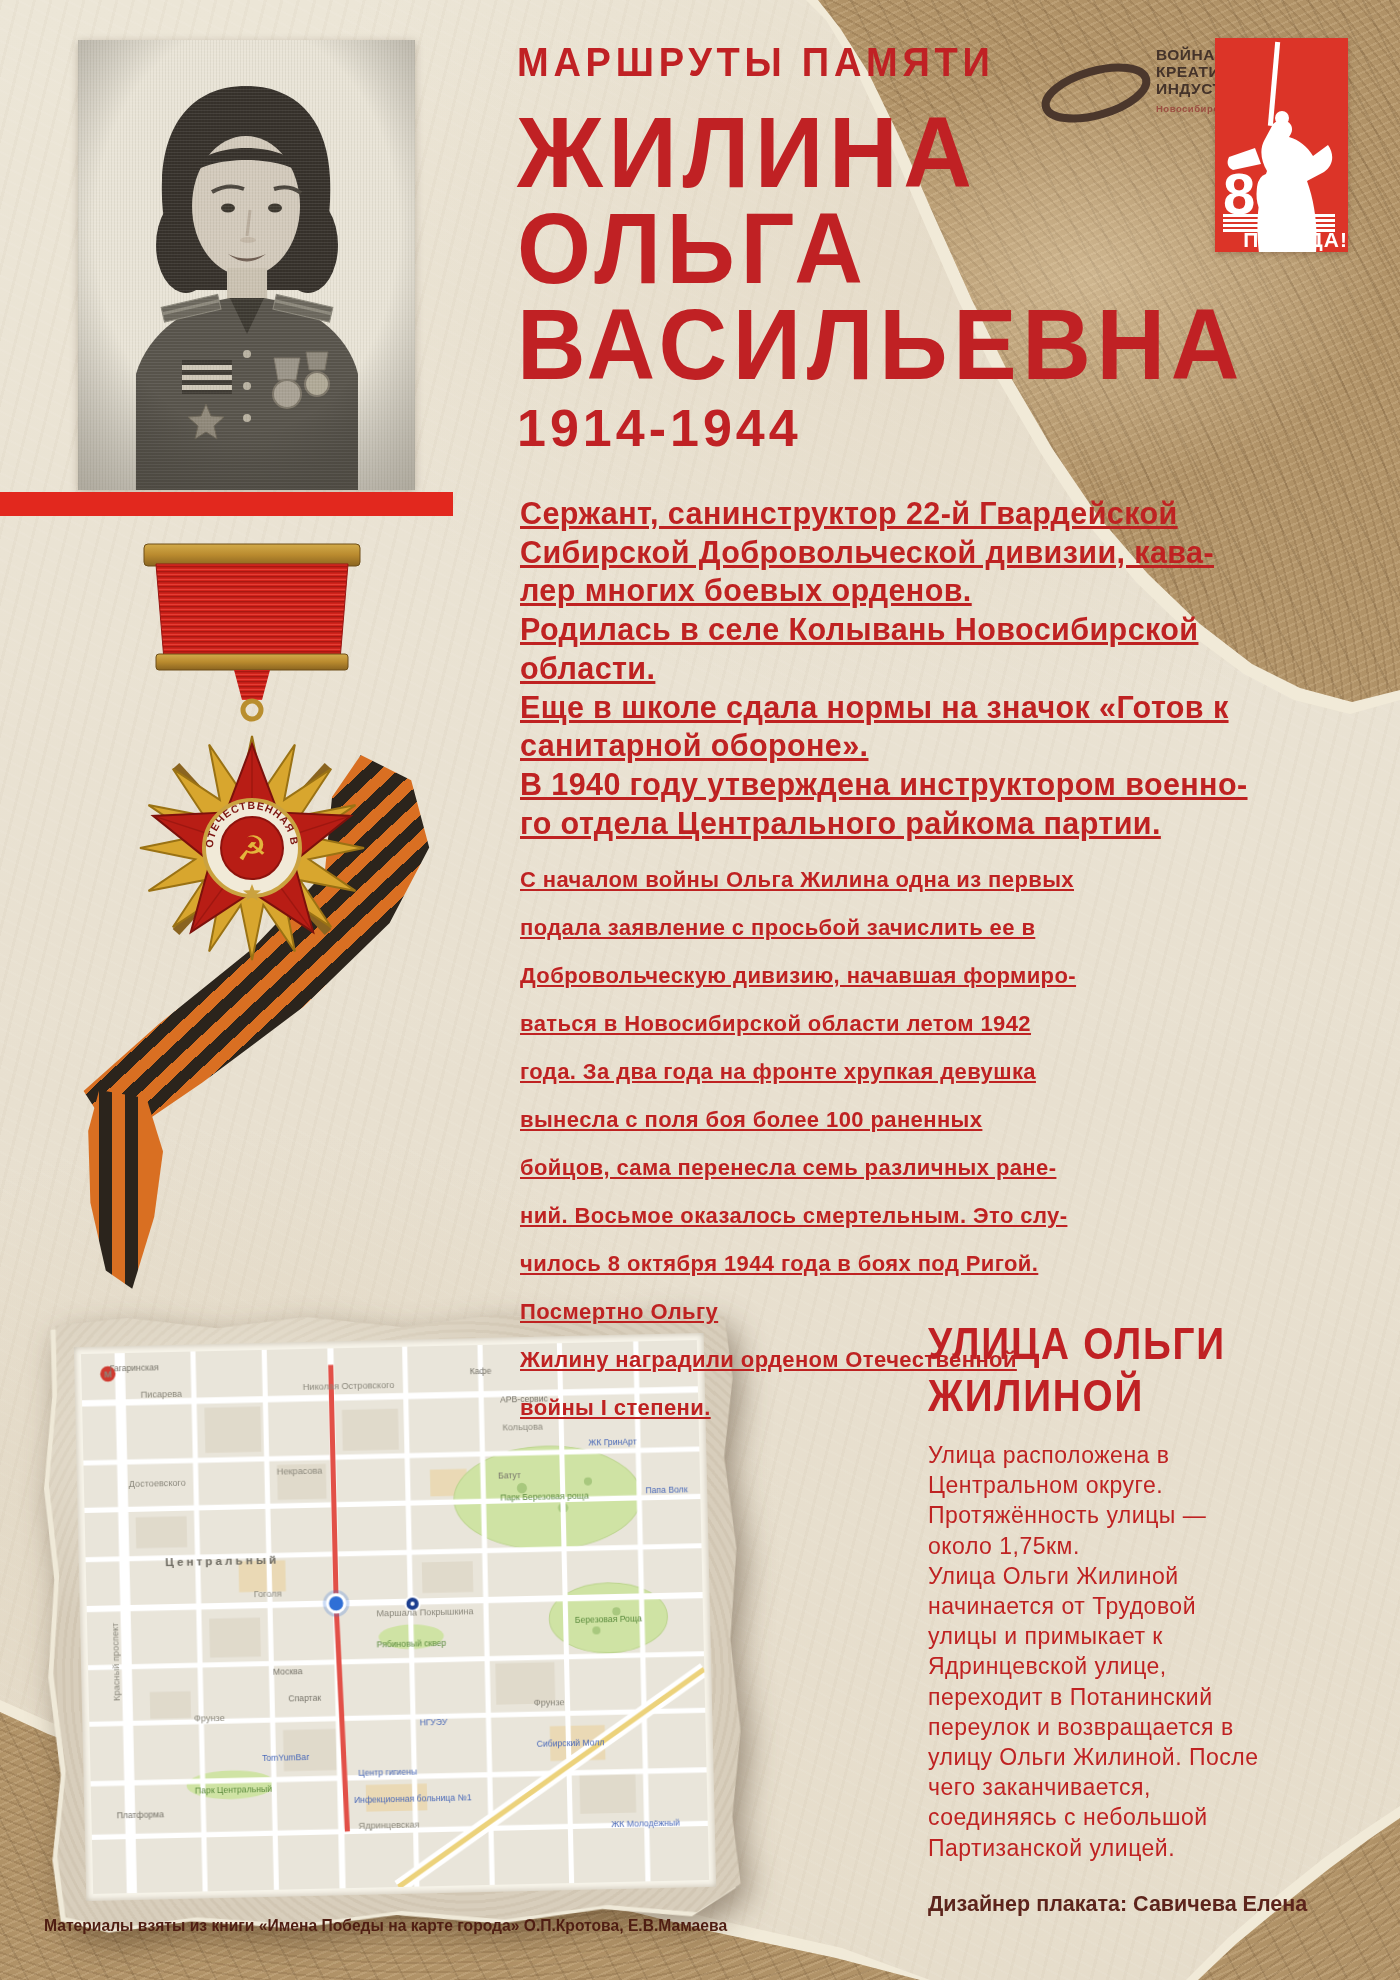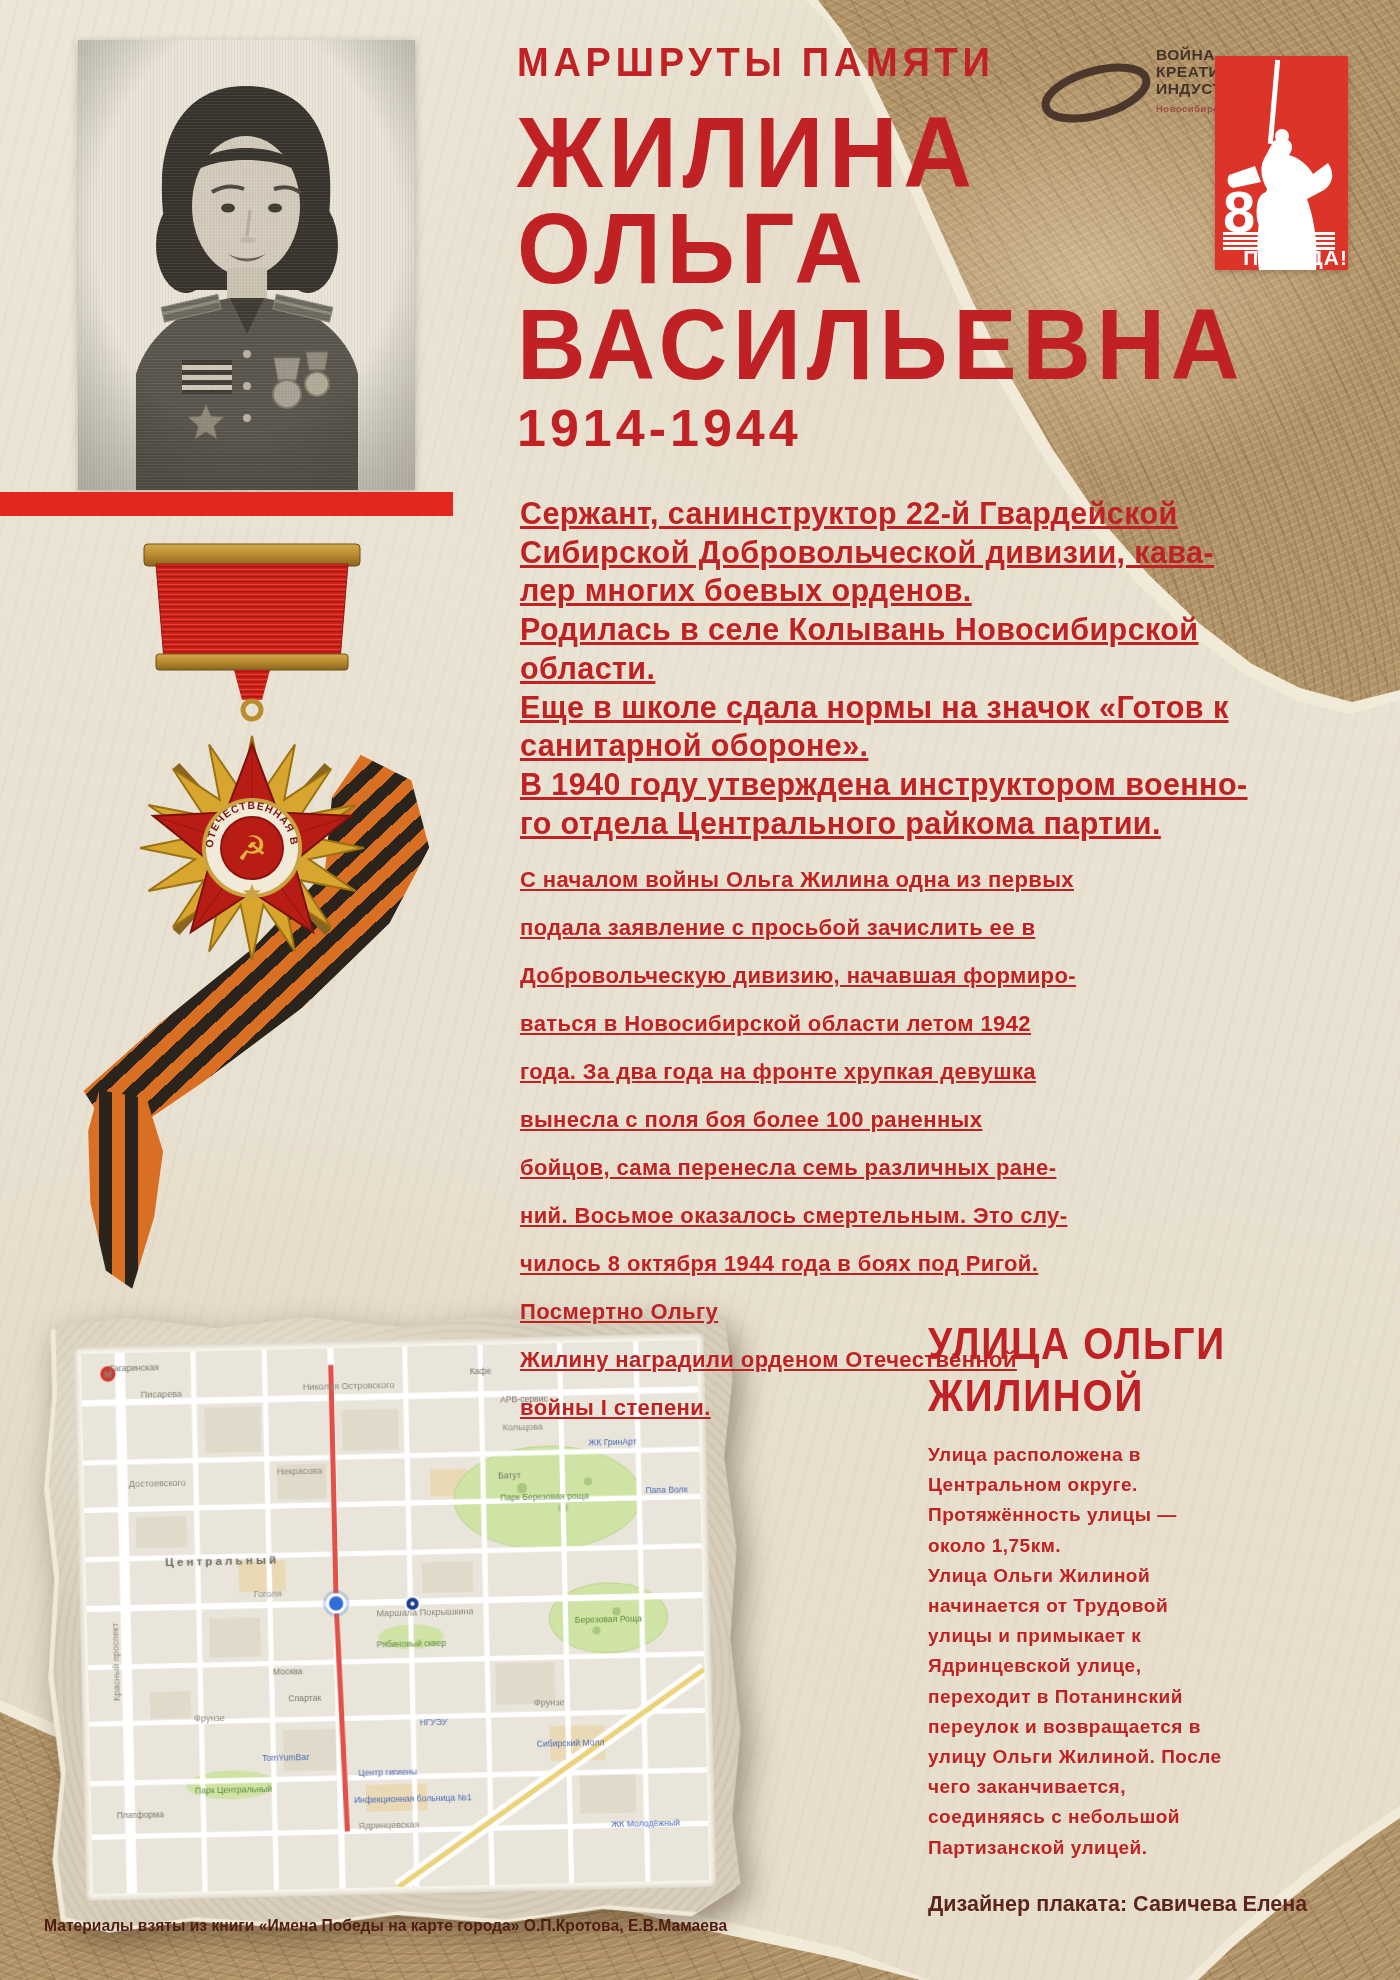--- a/index.html
+++ b/index.html
@@ -36,30 +36,30 @@
   #redbar{left:0;top:492px;width:453px;height:24px;background:#e2281e;z-index:2;}
   
   .red{color:#c02124;}
   #seriesTitle{left:517px;top:40px;font-size:40px;font-weight:800;letter-spacing:5px;transform:scaleX(.95);transform-origin:left top;z-index:5;white-space:pre;}
   #personName{left:517px;top:104px;margin:0;font-size:100px;line-height:96px;font-weight:800;letter-spacing:6px;transform:scaleX(.95);transform-origin:left top;white-space:pre-line;z-index:5;}
   #years{left:517px;top:398px;font-size:52px;font-weight:800;letter-spacing:4px;z-index:5;}
   .bio{left:520px;width:825px;font-weight:700;white-space:pre-line;z-index:5;color:#bf2222;text-decoration:underline;}
   #bio1{top:494px;font-size:30.5px;line-height:38.7px;letter-spacing:.4px;}
   #bio2{top:856px;font-size:22px;line-height:48px;letter-spacing:.4px;}
   #streetHeading{left:928px;top:1318px;margin:0;font-size:44px;line-height:52px;font-weight:800;letter-spacing:2px;transform:scaleX(.88);transform-origin:left top;white-space:pre-line;z-index:5;}
-  #streetText{left:928px;top:1440px;width:420px;font-size:19px;line-height:30.2px;font-weight:700;letter-spacing:.5px;white-space:pre-line;z-index:5;color:#bf2222;}
+  #streetText{left:928px;top:1440px;width:420px;font-size:23px;line-height:30.2px;font-weight:400;letter-spacing:.5px;white-space:pre-line;z-index:5;color:#bf2222;}
   #credits{left:928px;top:1890px;font-size:21.5px;line-height:29px;font-weight:700;color:#5c241c;z-index:6;}
   #attribution{left:44px;top:1916px;font-size:17px;font-weight:700;color:#4f1d12;transform:scaleX(.92);transform-origin:left top;z-index:6;white-space:pre;}
   
   #skiLogo{left:1040px;top:42px;width:170px;height:110px;z-index:2;}
   #skiLogo svg{position:absolute;left:-14px;top:6px;}
   .ski-text{position:absolute;left:116px;top:4px;color:#44332a;font-weight:800;font-size:15.5px;line-height:17px;letter-spacing:.5px;}
   .ski-city{margin-top:3px;font-size:9.5px;color:#9c4f41;font-weight:700;letter-spacing:.5px;}
   
-  #v80{left:1215px;top:38px;width:133px;height:214px;background:#dc3428;z-index:2;box-shadow:0 2px 6px rgba(80,40,20,.3);margin-top:18px;}
+  #v80{left:1215px;top:38px;width:133px;height:214px;background:#dc3428;z-index:2;box-shadow:0 2px 6px rgba(80,40,20,.3);}
   #v80 svg{position:absolute;left:0;top:0;}
   #v80 .stripes{position:absolute;left:8px;top:176px;width:112px;z-index:1;}
   #v80 .stripes div{height:2.5px;background:#fff;margin-bottom:2.6px;}
   #v80 .eighty{position:absolute;left:8px;top:122px;font-size:58px;font-weight:800;color:#fff;z-index:2;letter-spacing:-1px;}
   #v80 .pobeda{position:absolute;left:0;top:190px;width:100%;text-align:right;font-size:21px;font-weight:800;color:#fff;letter-spacing:1px;z-index:2;}
   
   #medal{left:82px;top:538px;width:340px;height:770px;z-index:3;pointer-events:none;}
   .gribbon{position:absolute;z-index:2;filter:drop-shadow(2px 3px 3px rgba(70,50,30,.25));}
   #gr1{left:80px;top:755px;width:360px;height:420px;
      background:repeating-linear-gradient(137deg,#d96f22 0 12px,#2b241c 12px 24px,#d96f22 24px 36px,#2b241c 36px 48px,#d96f22 48px 60px,#2b241c 60px 72px);

